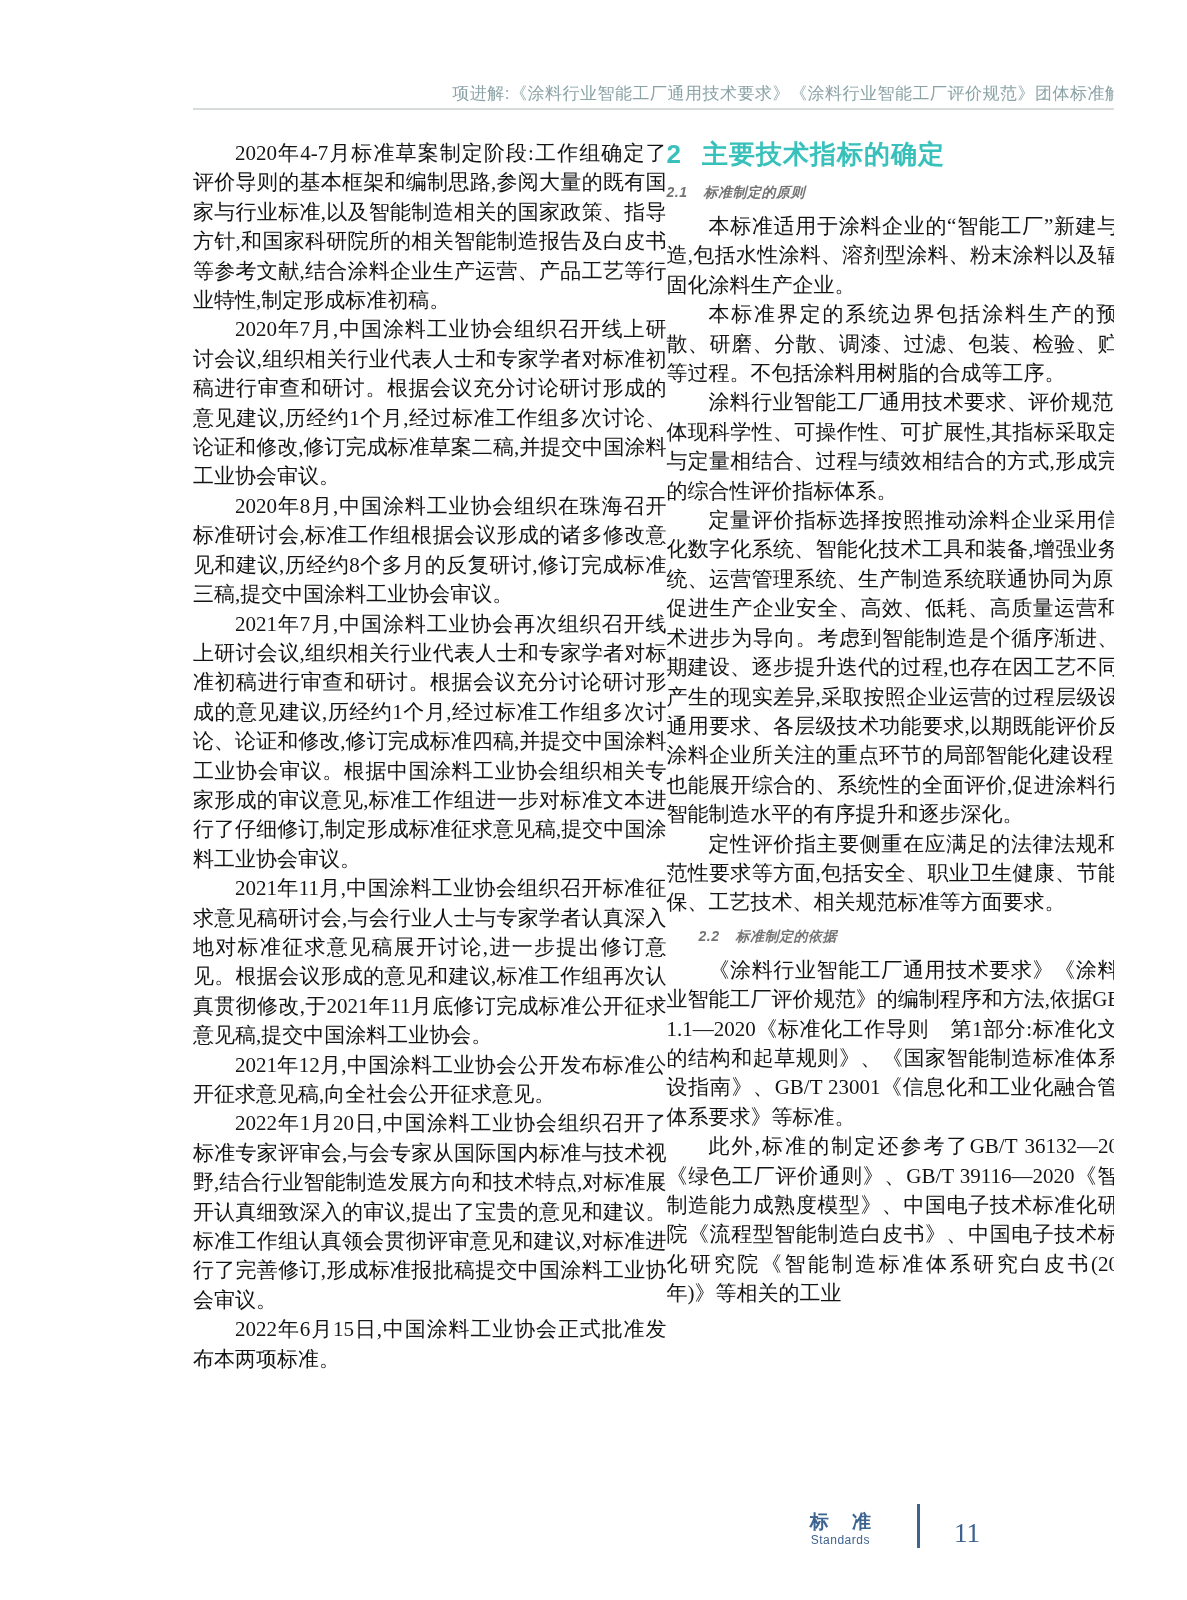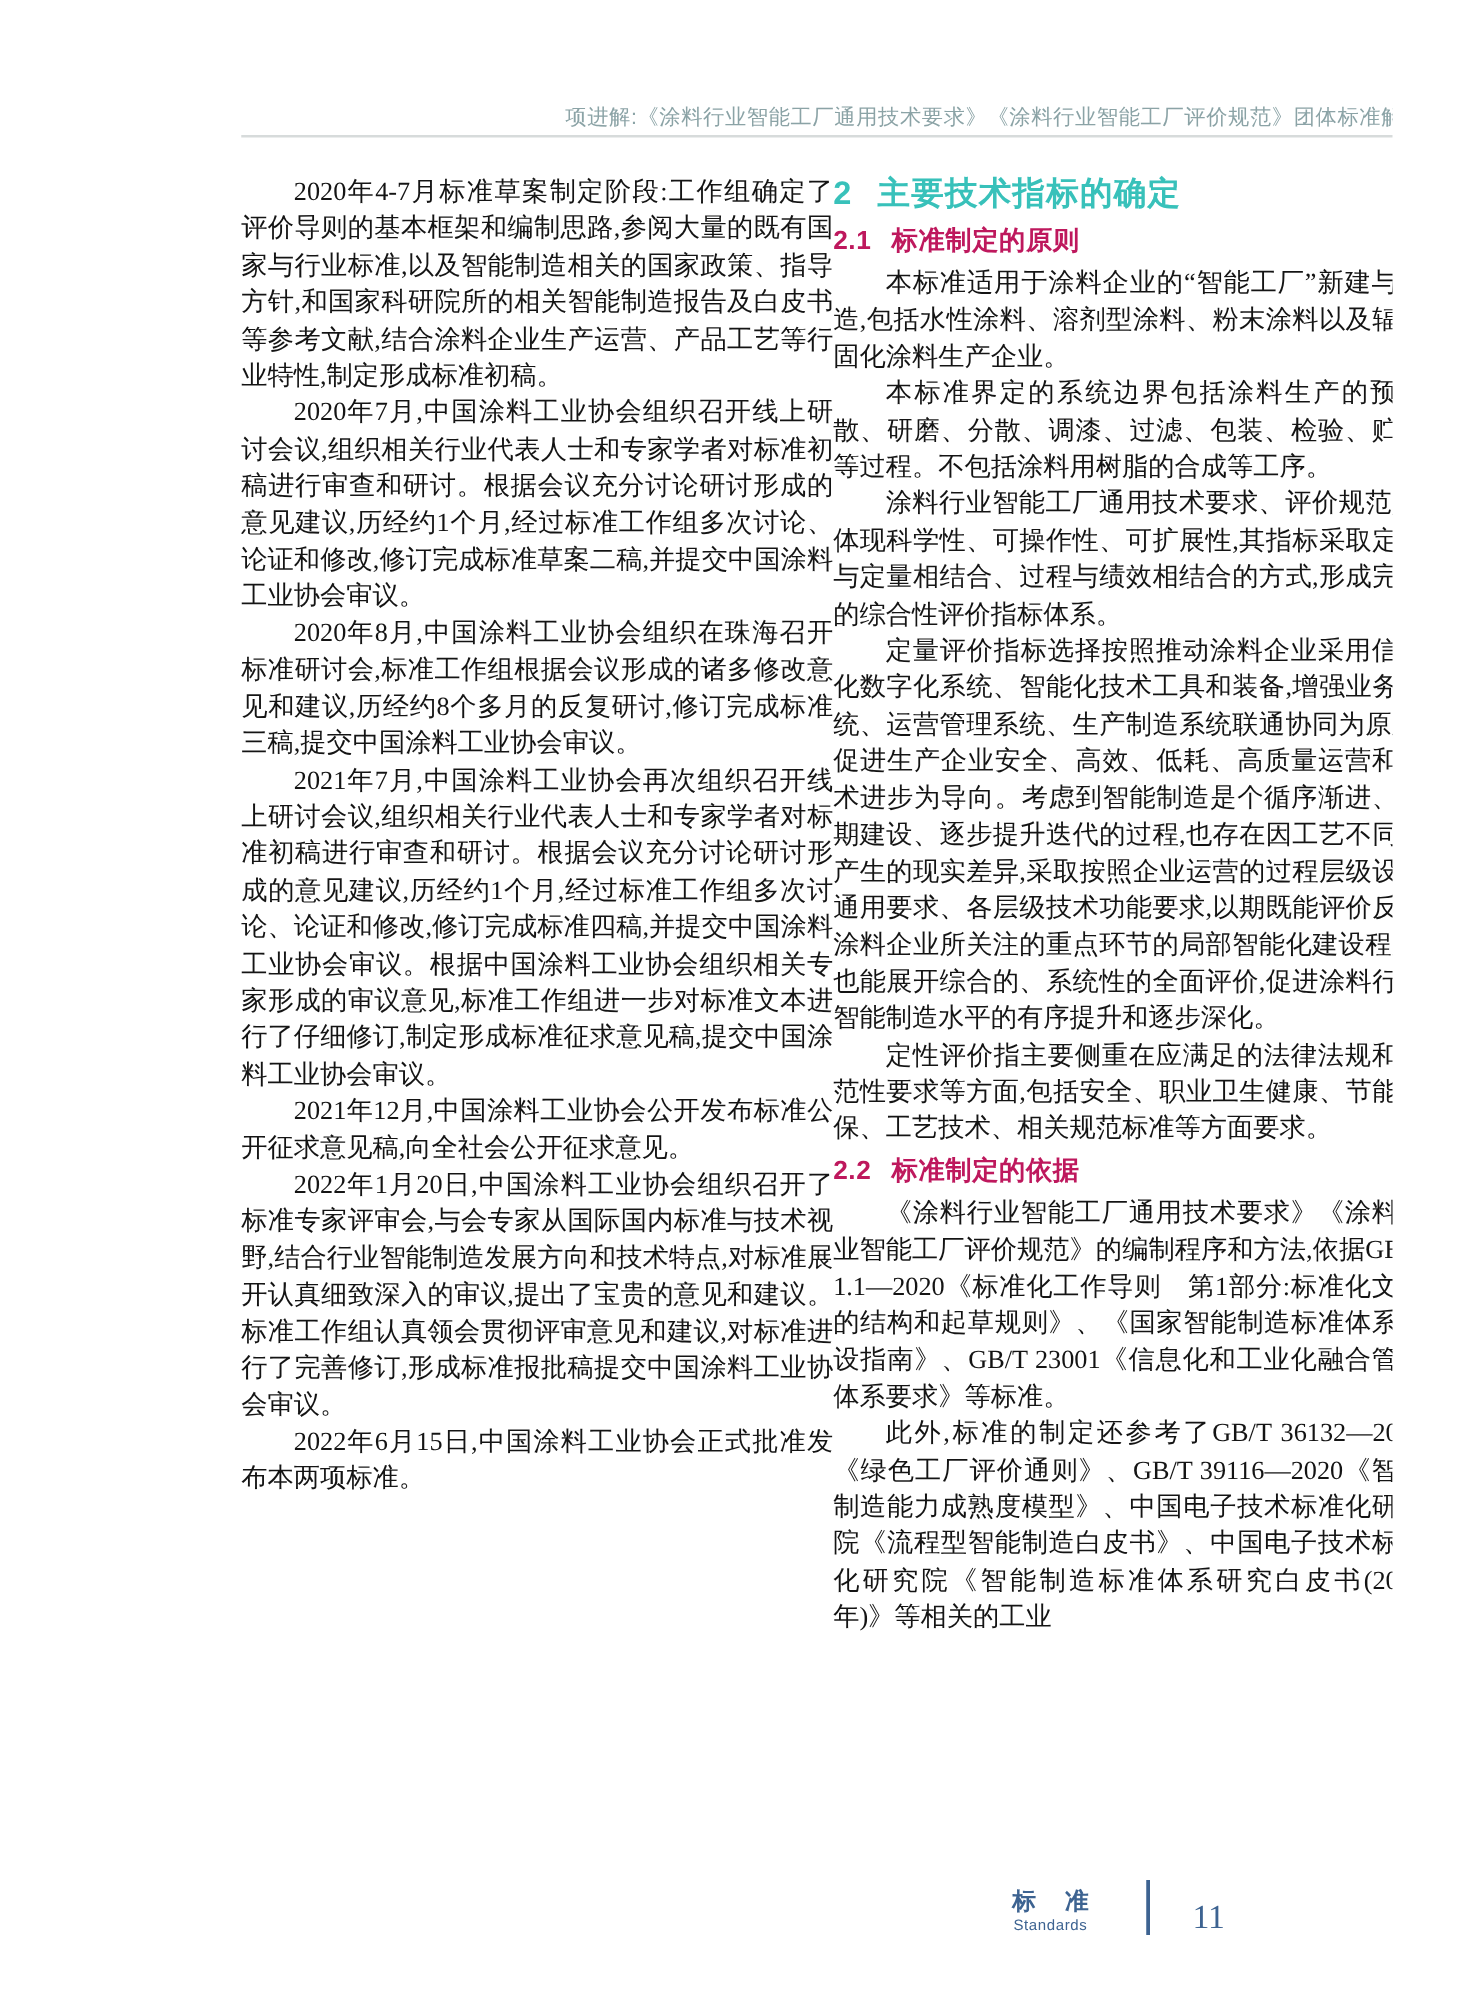--- a/index.html
+++ b/index.html
@@ -56,28 +56,29 @@
     font-size: 26px;
     line-height: 30px;
     color: #38c1ba;
     margin: 0 0 11px 0;
     letter-spacing: 1px;
   }
   .heading-2 .h-num { margin-right: 20px; }
   .heading-3 {
     font-family: "Liberation Sans", "DejaVu Sans", sans-serif;
     font-weight: bold;
-    font-size: 21px;
+    font-size: 14px;
     line-height: 25px;
-    color: #be185d;
+    color: #737373;
     margin: 2px 0 7px 0;
     letter-spacing: 0.5px;
+    font-style: italic;
   }
   .heading-3 .h-num { margin-right: 16px; }
-  .heading-3.mid { margin-top: 6px; }
+  .heading-3.mid { margin-top: 6px; margin-left: 32px; }
   
   .folio {
     position: absolute;
     right: 134px;
     bottom: 52px;
     display: flex;
     align-items: stretch;
     color: #3d6391;
     gap: 28px;
   }
@@ -128,20 +129,21 @@
     <div class="running-head-rule"></div>
   </header>
 
   <main class="content">
 
     <section class="col">
       <p class="body-p">2020年4-7月标准草案制定阶段:工作组确定了评价导则的基本框架和编制思路,参阅大量的既有国家与行业标准,以及智能制造相关的国家政策、指导方针,和国家科研院所的相关智能制造报告及白皮书等参考文献,结合涂料企业生产运营、产品工艺等行业特性,制定形成标准初稿。</p>
       <p class="body-p">2020年7月,中国涂料工业协会组织召开线上研讨会议,组织相关行业代表人士和专家学者对标准初稿进行审查和研讨。根据会议充分讨论研讨形成的意见建议,历经约1个月,经过标准工作组多次讨论、论证和修改,修订完成标准草案二稿,并提交中国涂料工业协会审议。</p>
       <p class="body-p">2020年8月,中国涂料工业协会组织在珠海召开标准研讨会,标准工作组根据会议形成的诸多修改意见和建议,历经约8个多月的反复研讨,修订完成标准三稿,提交中国涂料工业协会审议。</p>
       <p class="body-p">2021年7月,中国涂料工业协会再次组织召开线上研讨会议,组织相关行业代表人士和专家学者对标准初稿进行审查和研讨。根据会议充分讨论研讨形成的意见建议,历经约1个月,经过标准工作组多次讨论、论证和修改,修订完成标准四稿,并提交中国涂料工业协会审议。根据中国涂料工业协会组织相关专家形成的审议意见,标准工作组进一步对标准文本进行了仔细修订,制定形成标准征求意见稿,提交中国涂料工业协会审议。</p>
+      <p class="body-p">2021年11月,中国涂料工业协会组织召开标准征求意见稿研讨会,与会行业人士与专家学者认真深入地对标准征求意见稿展开讨论,进一步提出修订意见。根据会议形成的意见和建议,标准工作组再次认真贯彻修改,于2021年11月底修订完成标准公开征求意见稿,提交中国涂料工业协会。</p>
       <p class="body-p">2021年12月,中国涂料工业协会公开发布标准公开征求意见稿,向全社会公开征求意见。</p>
       <p class="body-p">2022年1月20日,中国涂料工业协会组织召开了标准专家评审会,与会专家从国际国内标准与技术视野,结合行业智能制造发展方向和技术特点,对标准展开认真细致深入的审议,提出了宝贵的意见和建议。标准工作组认真领会贯彻评审意见和建议,对标准进行了完善修订,形成标准报批稿提交中国涂料工业协会审议。</p>
       <p class="body-p">2022年6月15日,中国涂料工业协会正式批准发布本两项标准。</p>
     </section>
 
     <section class="col">
       <h2 class="heading-2">
         <span class="h-num">2</span><span>主要技术指标的确定</span>
       </h2>
 

